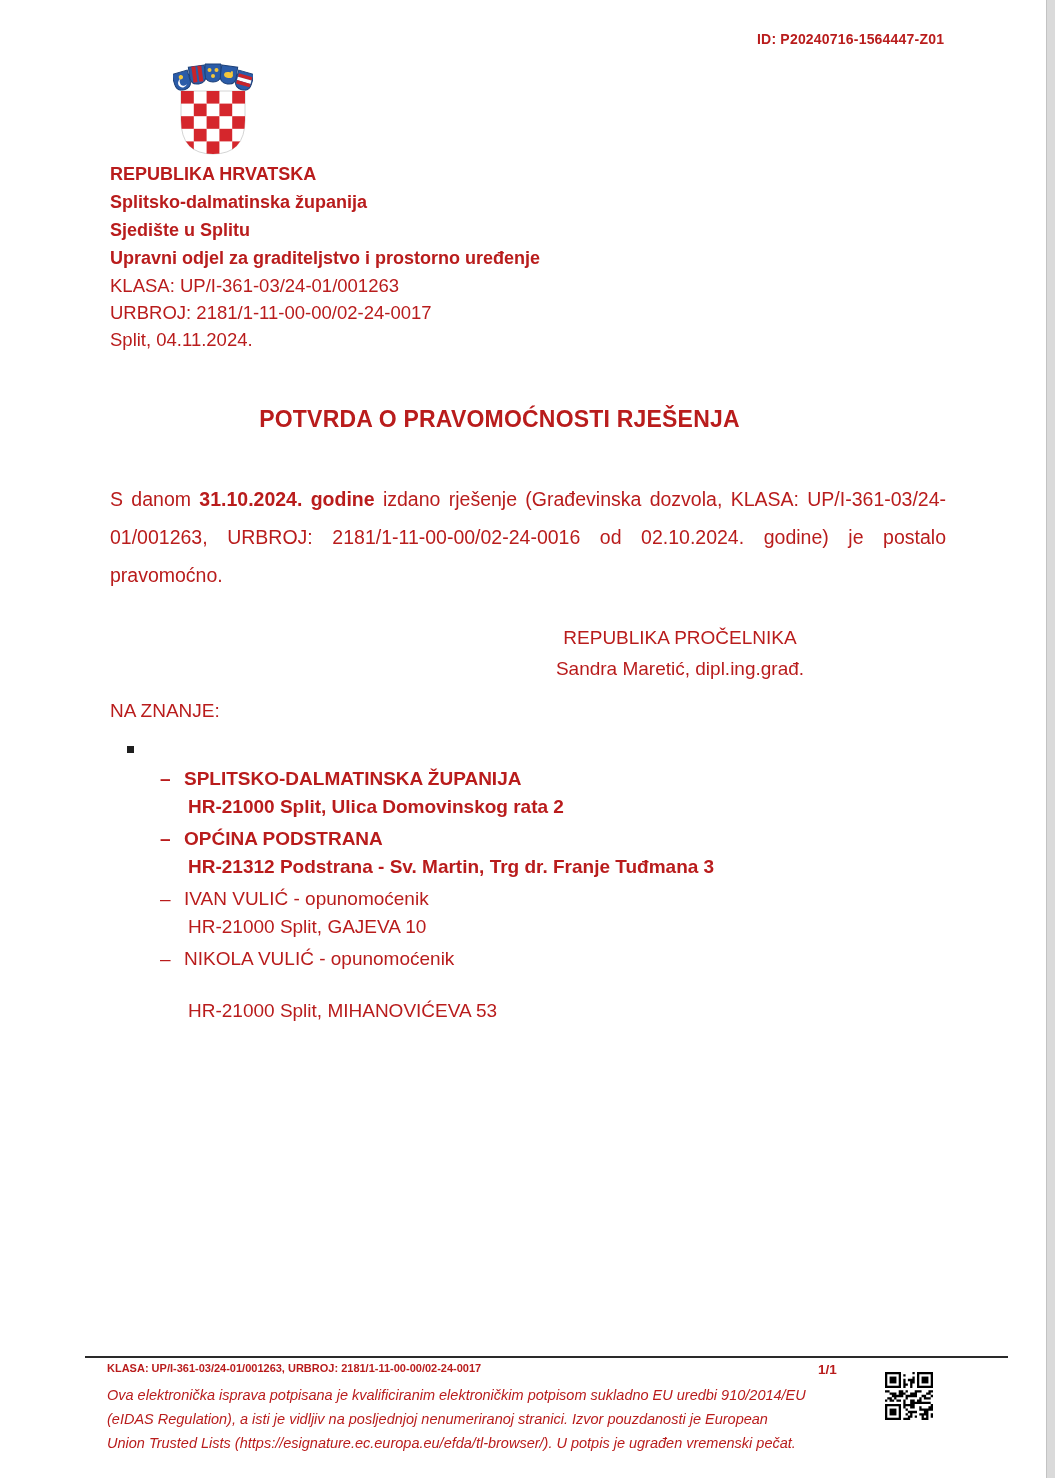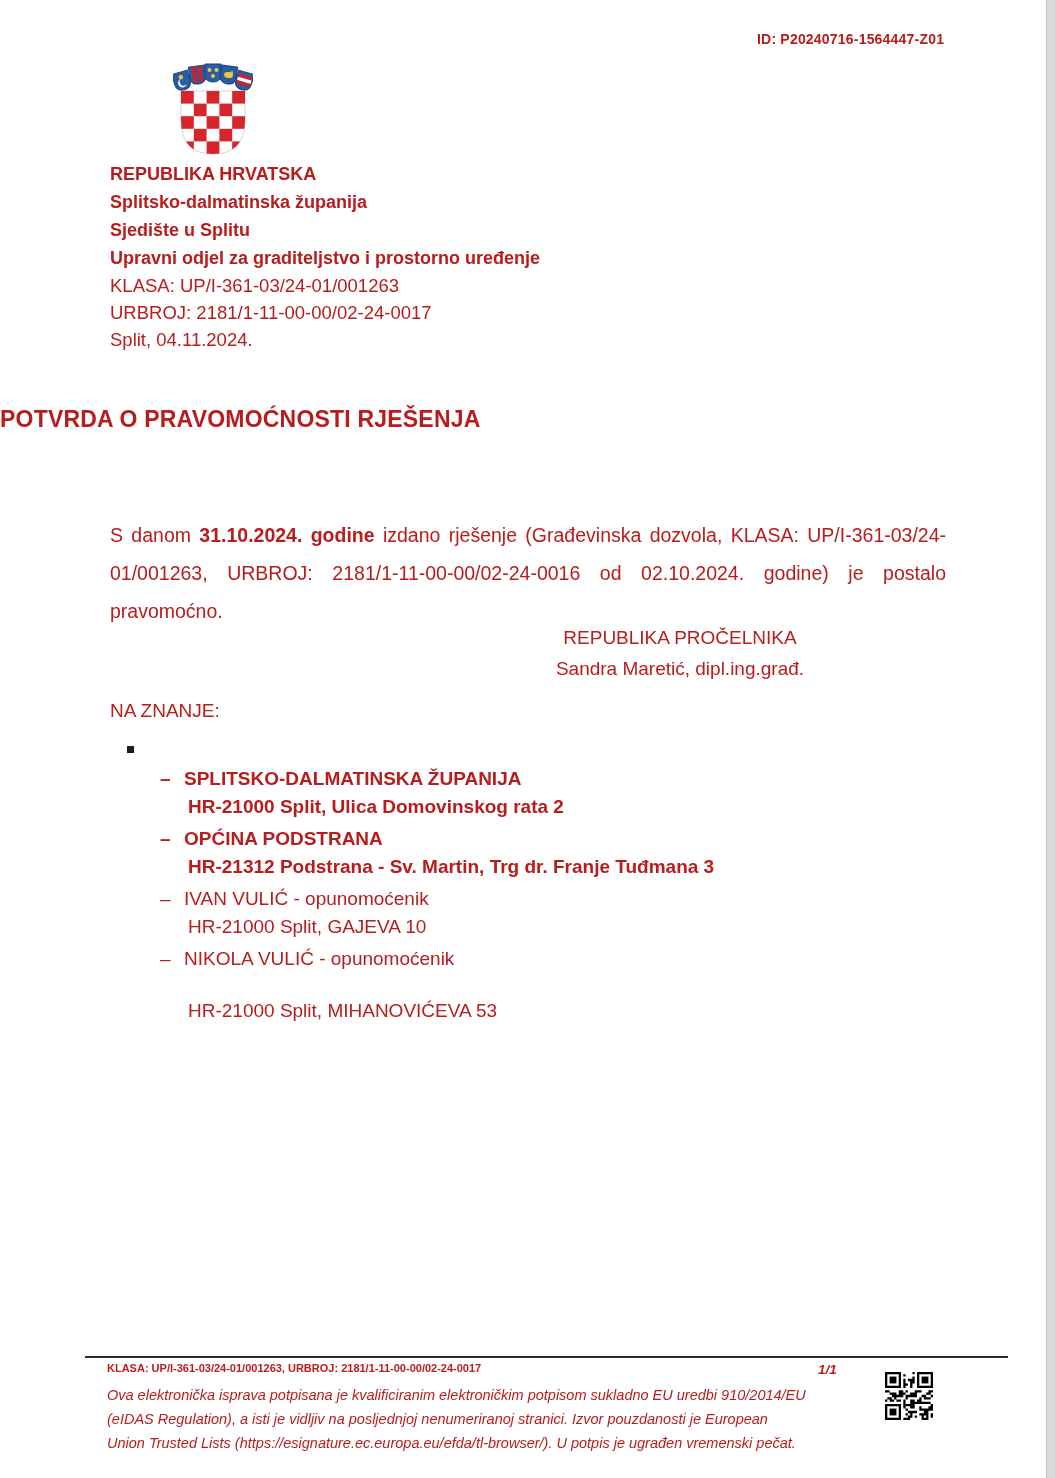--- a/index.html
+++ b/index.html
@@ -15,44 +15,44 @@
   
   .edge-right{left:1046px;top:0;width:9px;height:1478px;background:#dadada;border-left:1px solid #c3c3c3;}
   
   .doc-id{left:757px;top:31px;font-size:14px;font-weight:bold;letter-spacing:.2px;}
   
   .coa{left:173px;top:60px;width:80px;height:99px;}
   
   .hdr{left:110px;top:160px;font-size:18px;font-weight:bold;line-height:28px;white-space:nowrap;}
   .klasa{left:110px;top:272px;font-size:18.5px;line-height:27px;white-space:nowrap;}
   
-  .title{left:0;top:406px;width:927px;font-size:23px;font-weight:bold;letter-spacing:.2px;}
+  .title{left:0;top:406px;width:927px;text-align:center;font-size:23px;font-weight:bold;letter-spacing:.2px;padding-left:36px;}
   
-  .body-par{left:110px;top:516px;width:836px;font-size:19.5px;line-height:38px;text-align:justify;}
+  .body-par{left:110px;top:480px;width:836px;font-size:19.5px;line-height:38px;text-align:justify;}
   
   .sig{left:525px;top:622px;width:310px;text-align:center;font-size:19px;line-height:31px;}
   
   .na-znanje{left:110px;top:700px;font-size:19px;}
   .bullet-sq{left:127px;top:746px;width:7px;height:7px;background:#1f1f1f;}
   .bullet-txt{left:157px;top:738px;font-size:19px;white-space:nowrap;}
   .recip{font-size:19px;white-space:nowrap;}
   .recip .dash{position:absolute;left:-24px;}
   .recip.bold-item{font-weight:bold;}
   .recip-name-0{left:184px;top:768px;}
   .recip-addr-0{left:188px;top:796px;}
   .recip-name-1{left:184px;top:828px;}
   .recip-addr-1{left:188px;top:856px;}
   .recip-name-2{left:184px;top:888px;}
   .recip-addr-2{left:188px;top:916px;}
   .recip-name-3{left:184px;top:948px;}
   .recip-addr-3{left:188px;top:1000px;}
   
   .foot-rule{left:85px;top:1356px;width:923px;height:2px;background:#2a2a2a;}
   .foot-ref{left:107px;top:1362px;font-size:11px;font-weight:bold;white-space:nowrap;}
-  .foot-page{left:818px;top:1362px;font-size:13.5px;font-weight:bold;font-style:italic;}
+  .foot-page{left:818px;top:1362px;font-size:13.5px;font-weight:bold;}
   .foot-legal{left:107px;top:1383px;width:702px;font-size:14.5px;font-style:italic;line-height:24px;}
   .qr{left:885px;top:1372px;width:48px;height:48px;}
 </style>
 </head>
 <body>
 
 <div class="page">
 
   <div class="abs edge-right"></div>
 

